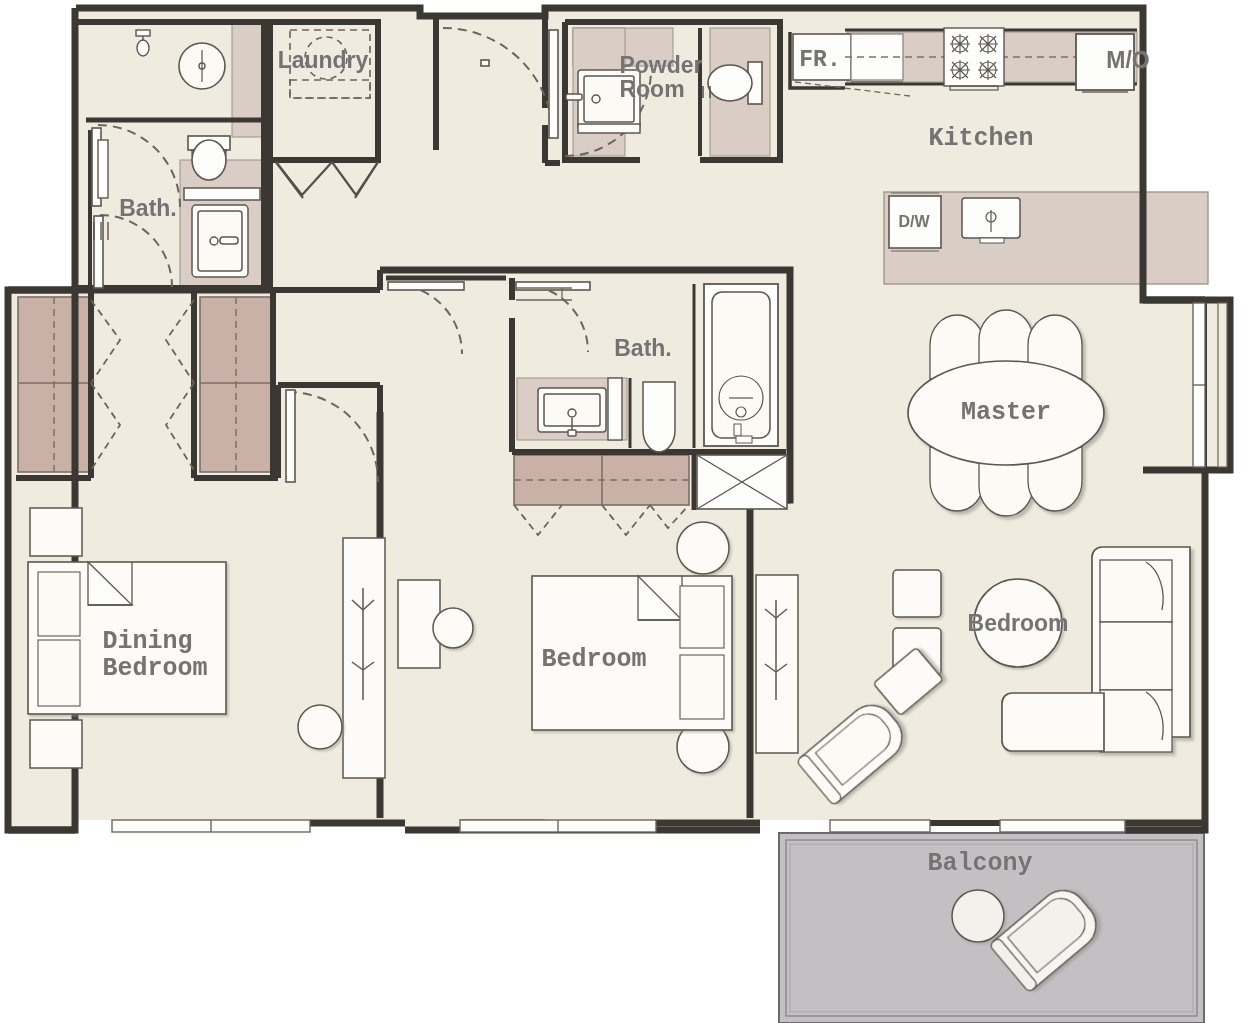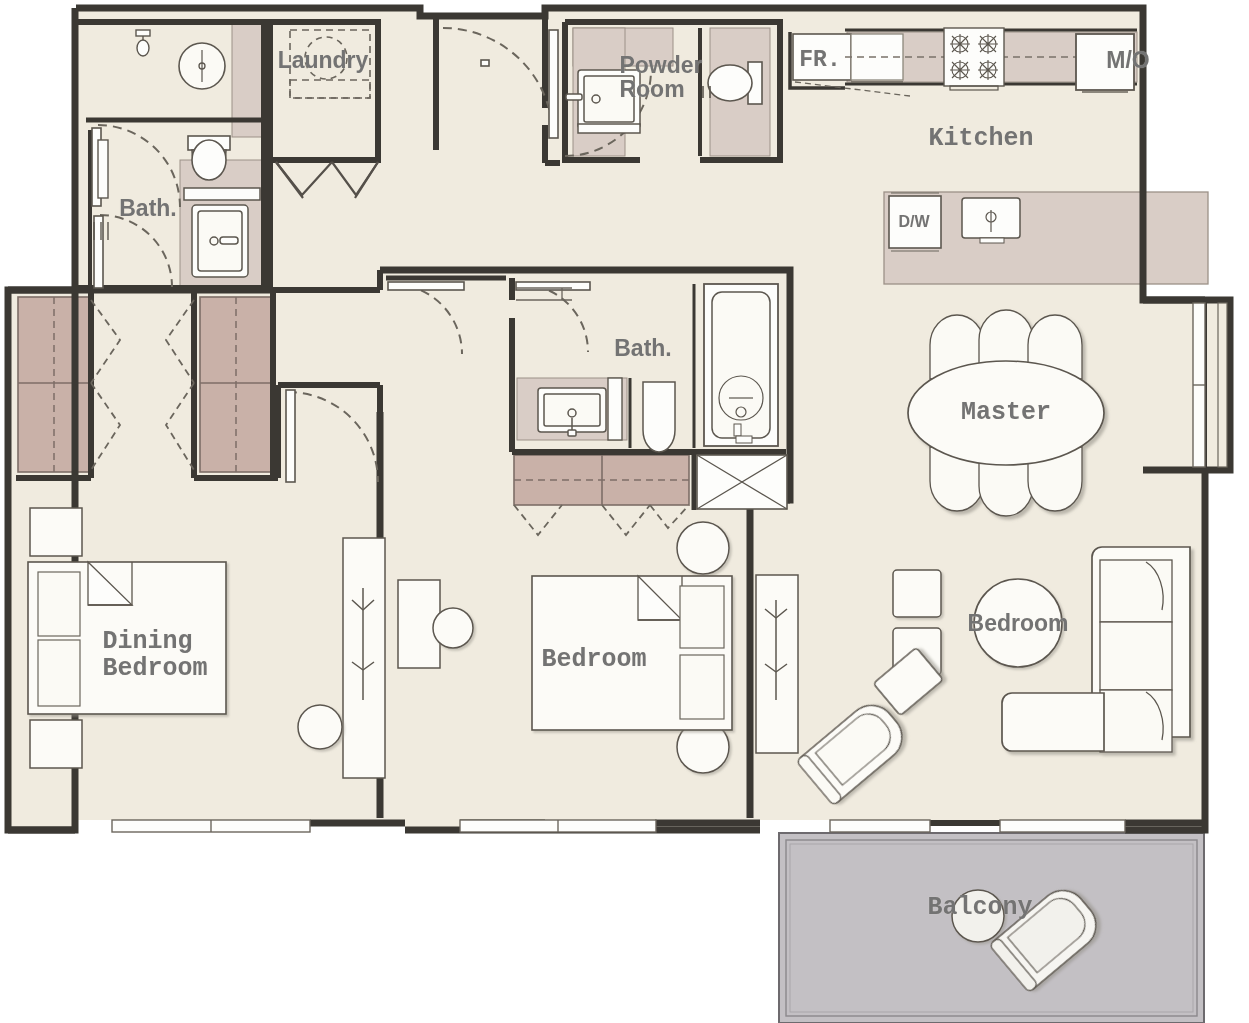--- a/index.html
+++ b/index.html
@@ -459,21 +459,21 @@
 
   <div class="room-label lbl-lg" style="left:1006px; top:413px; transform:translate(-50%,-50%);">Master</div>
 
   <div class="room-label lbl-lg" style="left:155px; top:655px; transform:translate(-50%,-50%);">Dining
 Bedroom</div>
 
   <div class="room-label lbl-lg" style="left:594px; top:660px; transform:translate(-50%,-50%);">Bedroom</div>
 
   <div class="room-label lbl-md" style="left:1018px; top:623px; transform:translate(-50%,-50%);">Bedroom</div>
 
-  <div class="room-label lbl-lg" style="left:980px; top:864px; transform:translate(-50%,-50%);margin-top:44px;">Balcony</div>
+  <div class="room-label lbl-lg" style="left:980px; top:864px; transform:translate(-50%,-50%);">Balcony</div>
 
   <div class="room-label lbl-md" style="left:820px; top:60px; transform:translate(-50%,-50%);font-family:Liberation Mono, monospace;">FR.</div>
 
   <div class="room-label lbl-md" style="left:1104px; top:60px; transform:translate(-50%,-50%);margin-left:24px;">M/O</div>
 
   <div class="room-label lbl-sm" style="left:914px; top:222px; transform:translate(-50%,-50%);">D/W</div>
 
 </div>
 
 </body></html>

